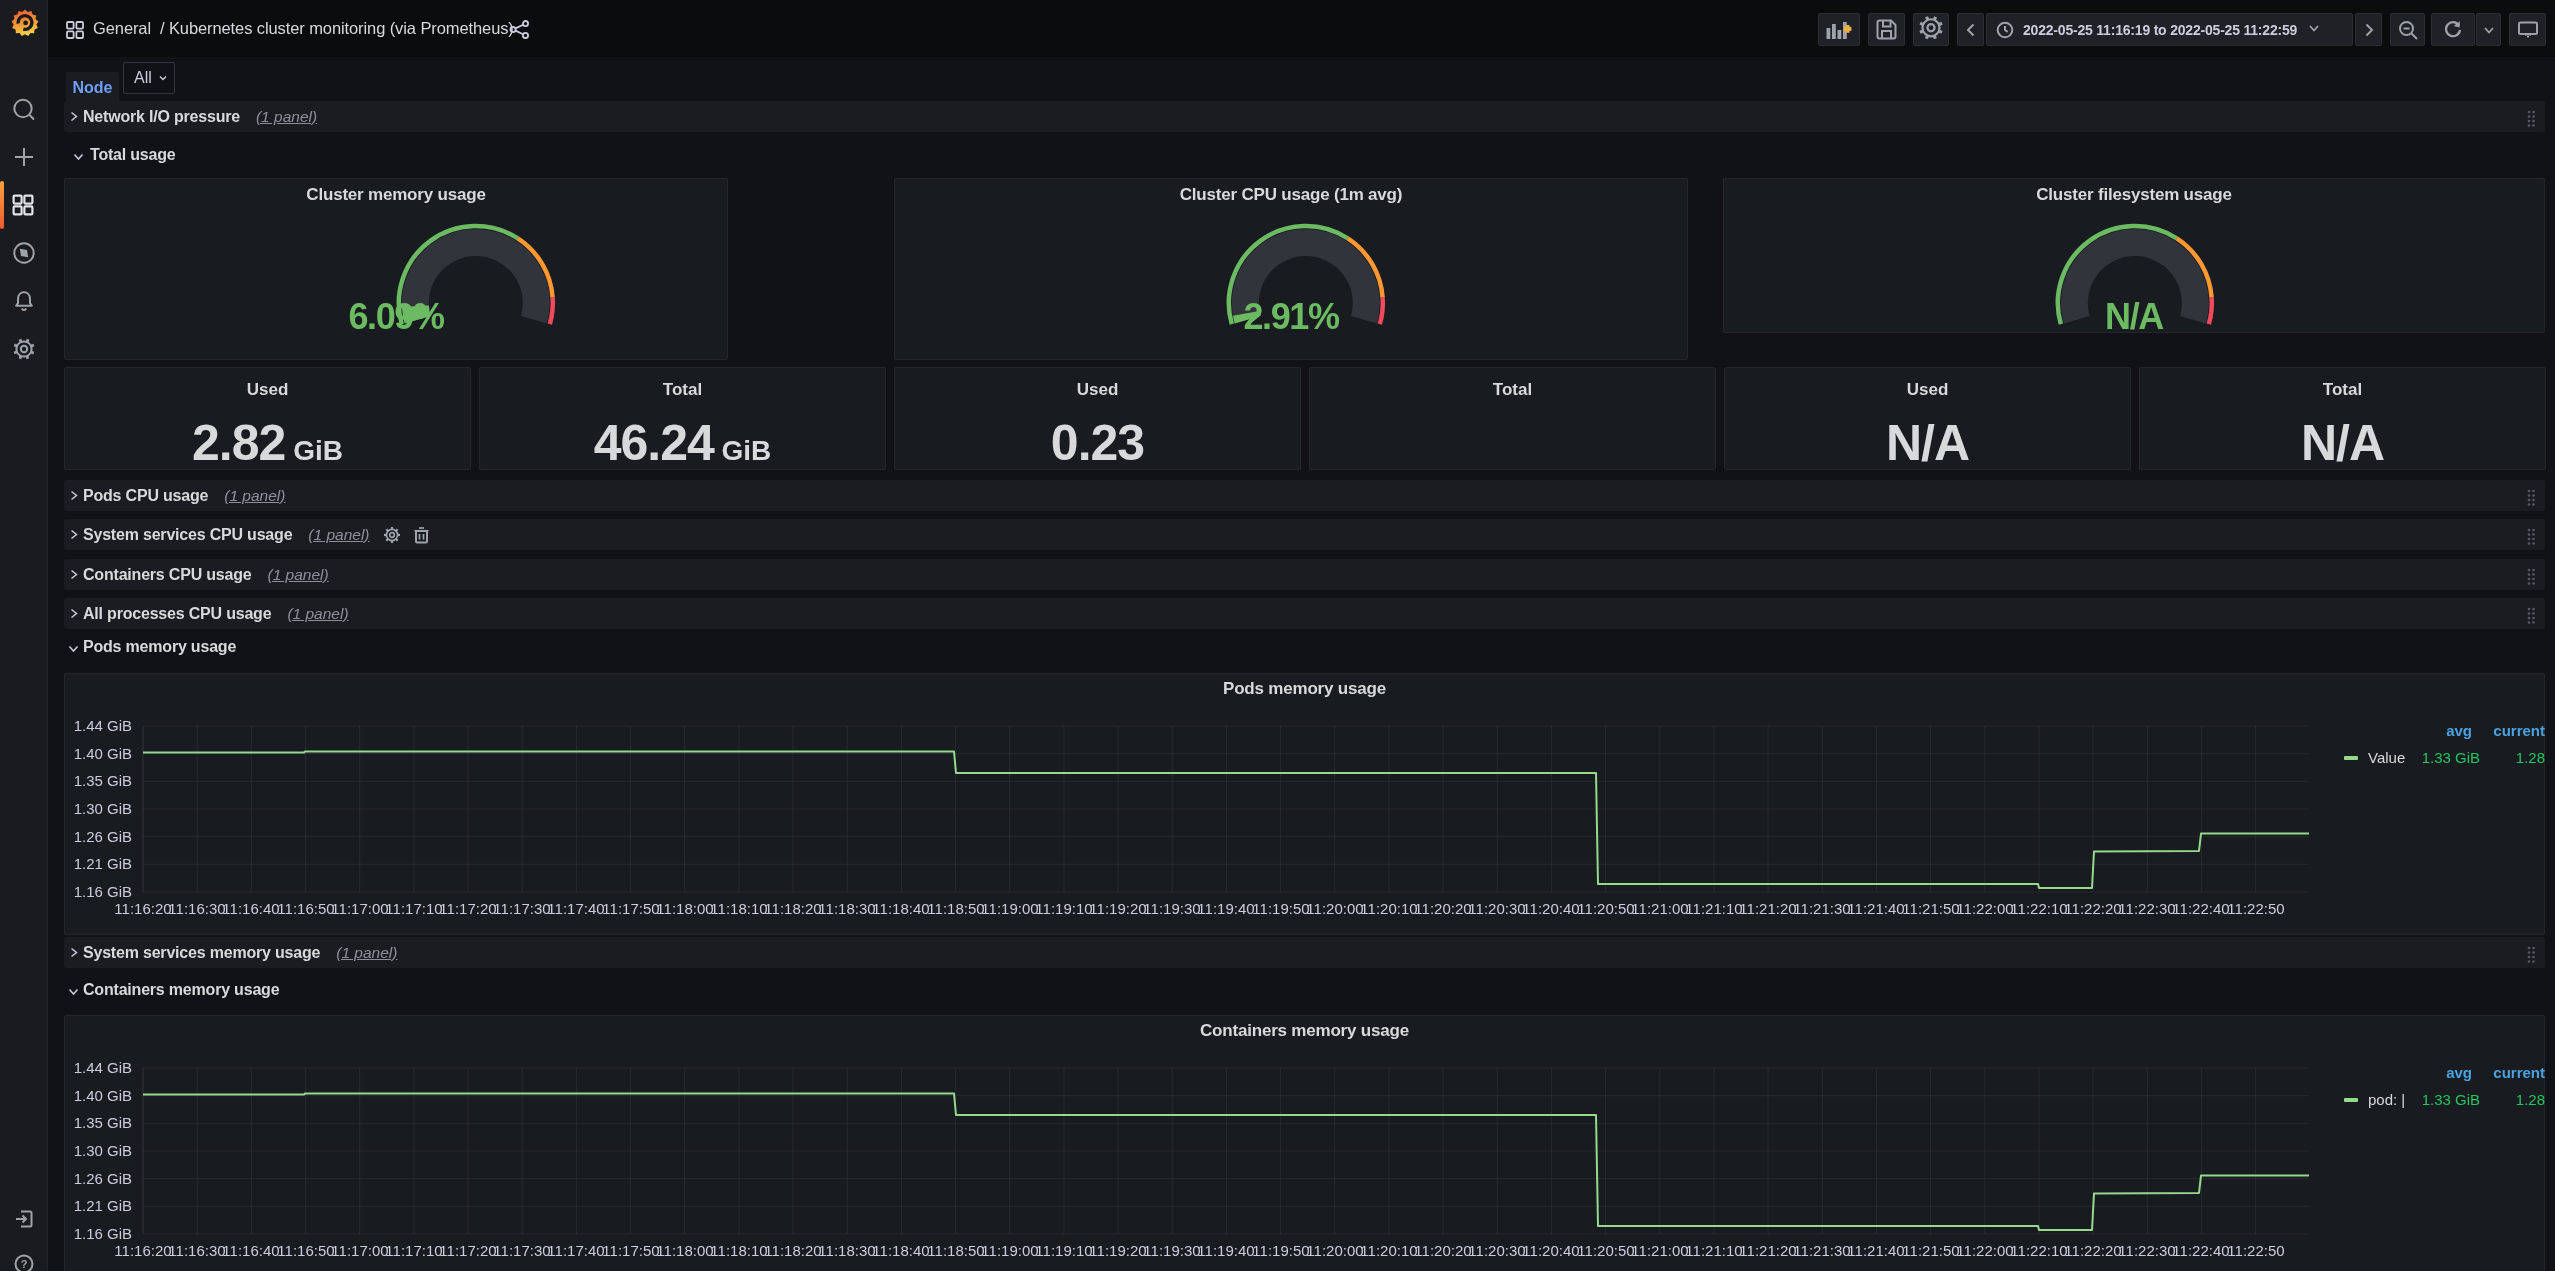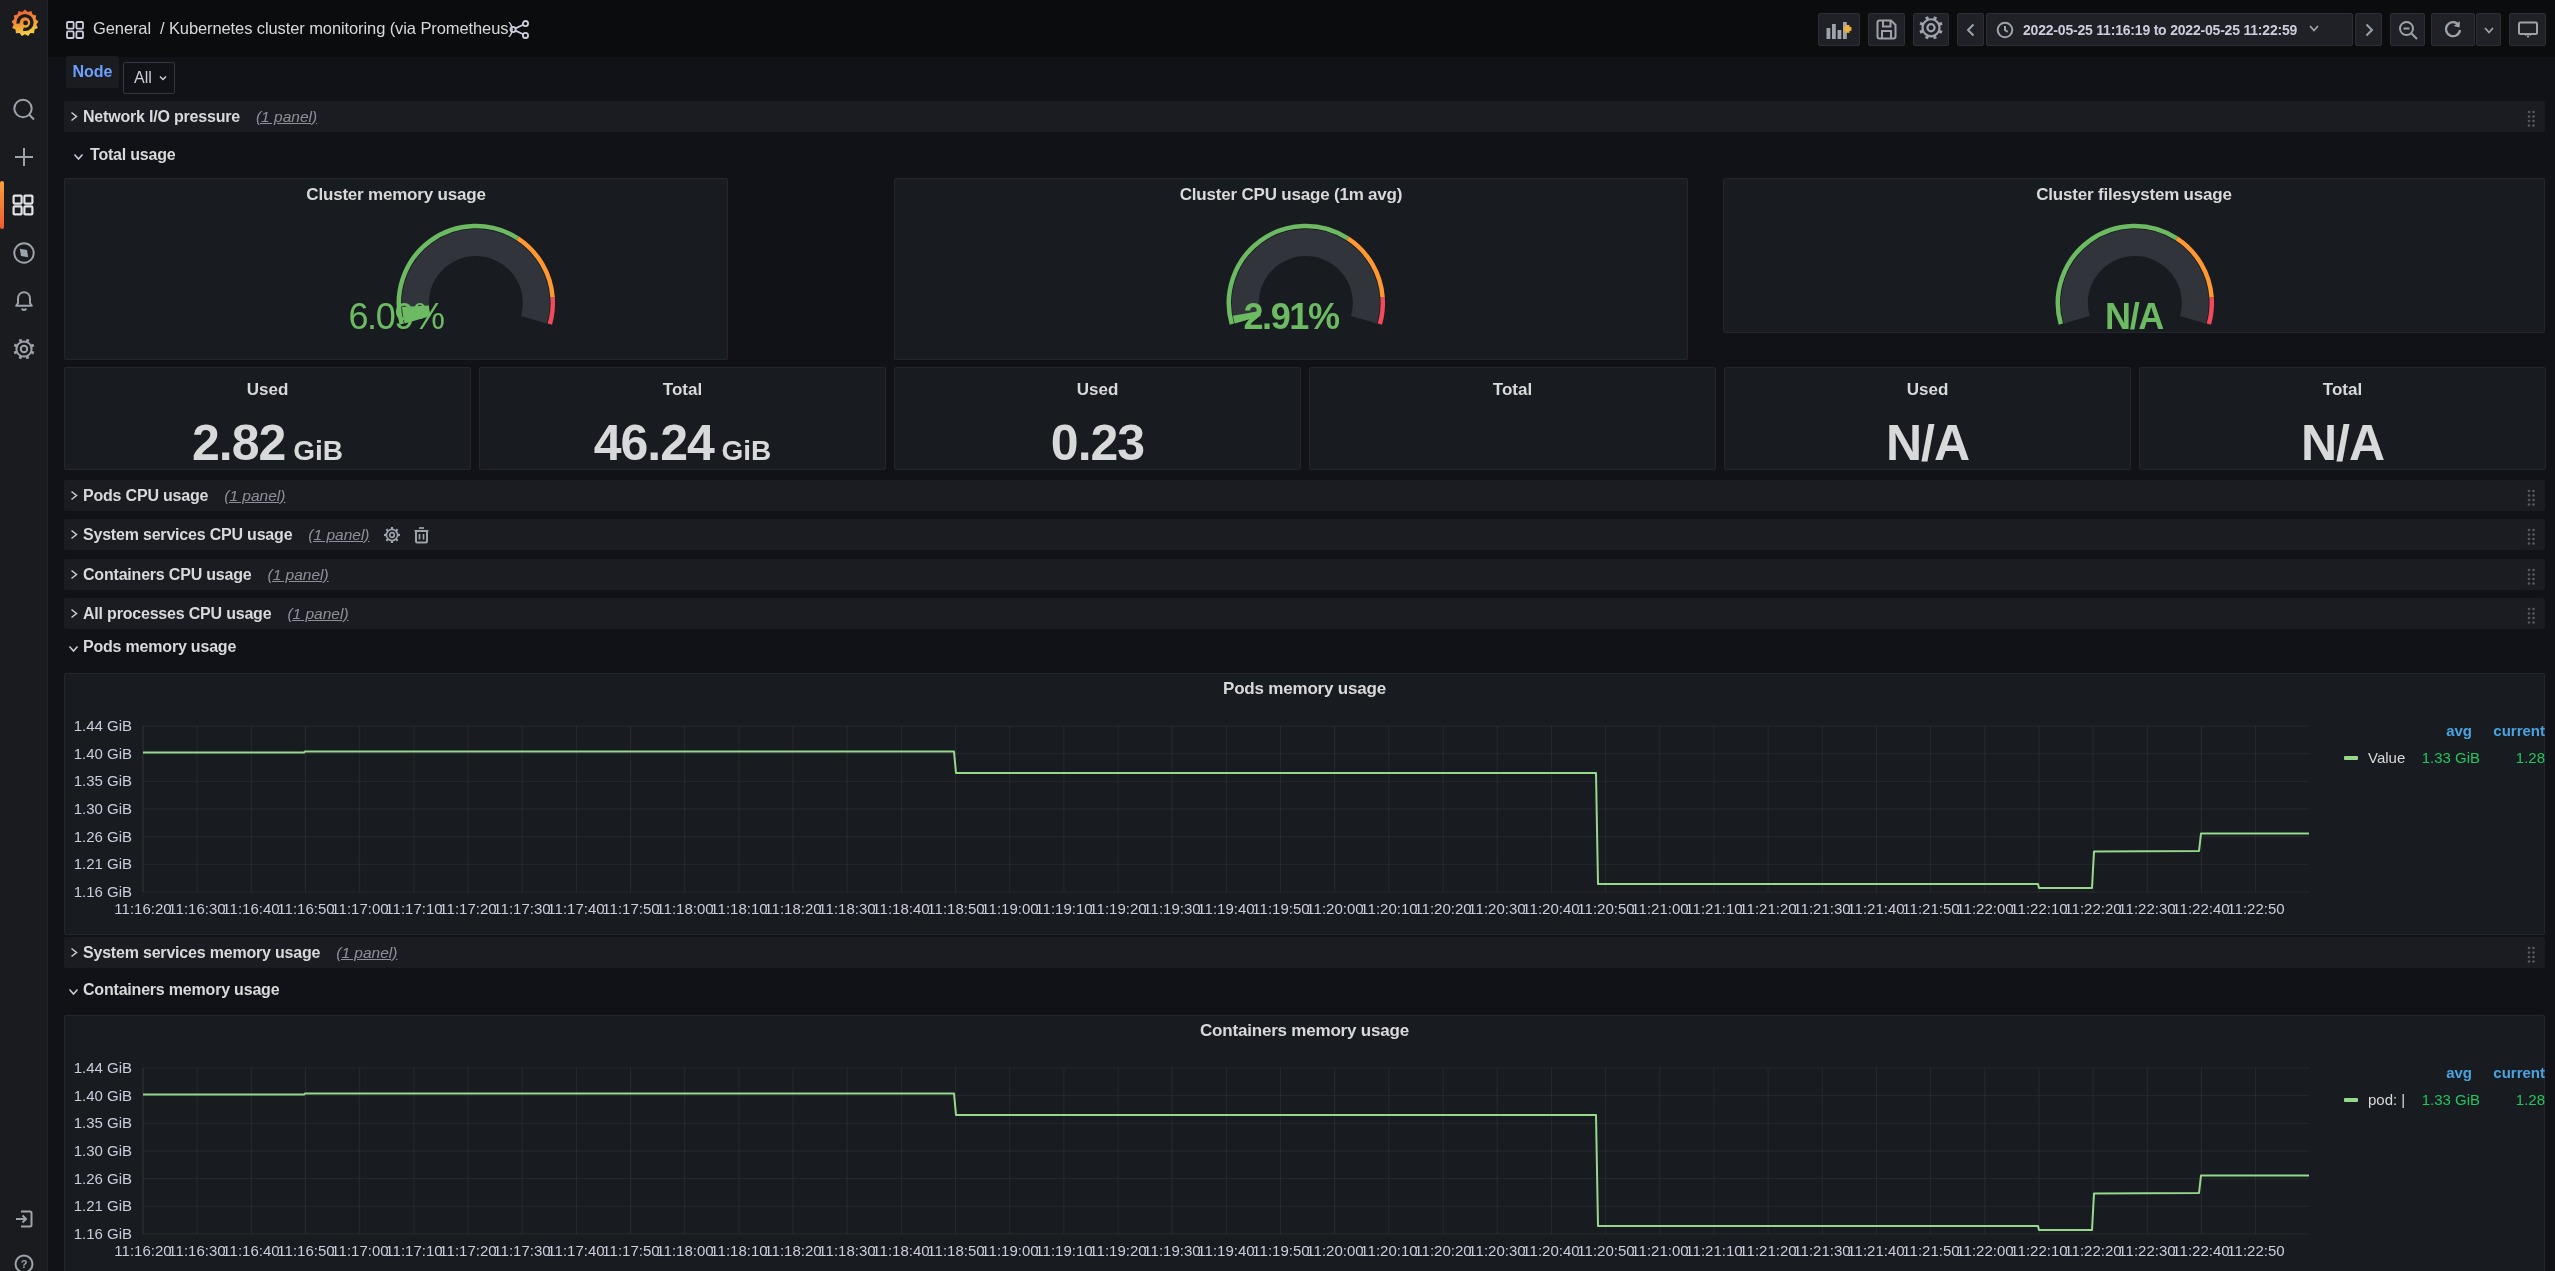--- a/index.html
+++ b/index.html
@@ -167,21 +167,21 @@
 <div class="abs" style="left:0;top:181px;width:4px;height:48px;border-radius:2px;background:linear-gradient(#f8a13c,#ee5a31)"></div>
 <div class="abs" style="left:13px;top:1208px"><svg width="22" height="22" viewBox="0 0 22 22" style="">
       <path d="M8 3.5 L17 3.5 Q18.5 3.5 18.5 5 L18.5 17 Q18.5 18.5 17 18.5 L8 18.5" stroke="#9da2ab" fill="none" stroke-width="2"></path>
       <line x1="3" y1="11" x2="13" y2="11" stroke="#9da2ab" fill="none" stroke-width="2"></line>
       <path d="M9.5 7.5 L13 11 L9.5 14.5" stroke="#9da2ab" fill="none" stroke-width="2"></path>
     </svg></div>
 <div class="abs" style="left:13px;top:1253px"><svg width="22" height="22" viewBox="0 0 22 22" style="">
       <circle cx="11" cy="11" r="8.5" stroke="#9da2ab" fill="none" stroke-width="2"></circle>
       <text x="11" y="15" fill="#9da2ab" font-size="11" text-anchor="middle" font-weight="bold" stroke="none">?</text>
     </svg></div>
-<div class="abs" style="left:66px;top:56px;width:53px;height:32px;background:#1a1c20;border-radius:2px;display:flex;align-items:center;justify-content:center;color:#6e9fff;font-size:16px;font-weight:700">Node</div>
+<div class="abs" style="left:66px;top:72px;width:53px;height:32px;background:#1a1c20;border-radius:2px;display:flex;align-items:center;justify-content:center;color:#6e9fff;font-size:16px;font-weight:700">Node</div>
 <div class="abs" style="left:123px;top:62px;width:52px;height:32px;background:#111217;border:1px solid #34363d;border-radius:2px;display:flex;align-items:center;color:#ccccdc">
     <span style="font-size:16px;font-weight:500;margin-left:10px">All</span>
     <span style="margin-left:5px;margin-top:2px"><svg width="12" height="12" viewBox="0 0 12 12" style="">
         <path d="M3 4.5 L6 7.5 L9 4.5" stroke="#ccccdc" fill="none" stroke-width="1.5"></path>
       </svg></span>
   </div>
 <div class="row" style="top:101px">
     <span style="width:19px;display:flex;justify-content:center">
       <svg width="13" height="13" viewBox="0 0 13 13" style="">
         <path d="M4.5 2.5 L9.5 6.5 L4.5 10.5" stroke="#ccccdc" fill="none" stroke-width="1.5"></path>
@@ -210,21 +210,21 @@
   </div>
 <div class="panel" style="left:64px;top:178px;width:664px;height:182px">
     <div class="ptitle" style="top:6px">Cluster memory usage</div>
     <svg width="822" height="182" style="position:absolute;left:0;top:0">
       <path d="M 336.82 145.22 A 77 77 0 0 1 452.77 59.42" fill="none" stroke="#6cba62" stroke-width="4.5" stroke-linecap="butt"></path>
       <path d="M 452.77 59.42 A 77 77 0 0 1 487.65 118.63" fill="none" stroke="#ff9830" stroke-width="4.5" stroke-linecap="butt"></path>
       <path d="M 487.65 118.63 A 77 77 0 0 1 484.85 145.22" fill="none" stroke="#f2495c" stroke-width="4.5" stroke-linecap="butt"></path>
       <path d="M 352.68 140.68 A 60.5 60.5 0 1 1 468.99 140.68" fill="none" stroke="#31343b" stroke-width="27" stroke-linecap="butt"></path>
       <path d="M 352.68 140.68 A 60.5 60.5 0 0 1 350.42 127.26" fill="none" stroke="#6cba62" stroke-width="27" stroke-linecap="butt"></path>
     </svg>
-    <div style="position:absolute;left:0;right:0;top:117px;text-align:center;font-size:36px;font-weight:400;letter-spacing:-1.4px;color:#6cba62">6.09%</div>
+    <div style="position:absolute;left:0;right:0;top:117px;text-align:center;font-size:36px;font-weight:700;letter-spacing:-1.4px;color:#6cba62">6.09%</div>
   </div>
 <div class="panel" style="left:894px;top:178px;width:794px;height:182px">
     <div class="ptitle" style="top:6px">Cluster CPU usage (1m avg)</div>
     <svg width="822" height="182" style="position:absolute;left:0;top:0">
       <path d="M 336.82 145.22 A 77 77 0 0 1 452.77 59.42" fill="none" stroke="#6cba62" stroke-width="4.5" stroke-linecap="butt"></path>
       <path d="M 452.77 59.42 A 77 77 0 0 1 487.65 118.63" fill="none" stroke="#ff9830" stroke-width="4.5" stroke-linecap="butt"></path>
       <path d="M 487.65 118.63 A 77 77 0 0 1 484.85 145.22" fill="none" stroke="#f2495c" stroke-width="4.5" stroke-linecap="butt"></path>
       <path d="M 352.68 140.68 A 60.5 60.5 0 1 1 468.99 140.68" fill="none" stroke="#31343b" stroke-width="27" stroke-linecap="butt"></path>
       <path d="M 352.68 140.68 A 60.5 60.5 0 0 1 351.22 134.33" fill="none" stroke="#6cba62" stroke-width="27" stroke-linecap="butt"></path>
     </svg>

